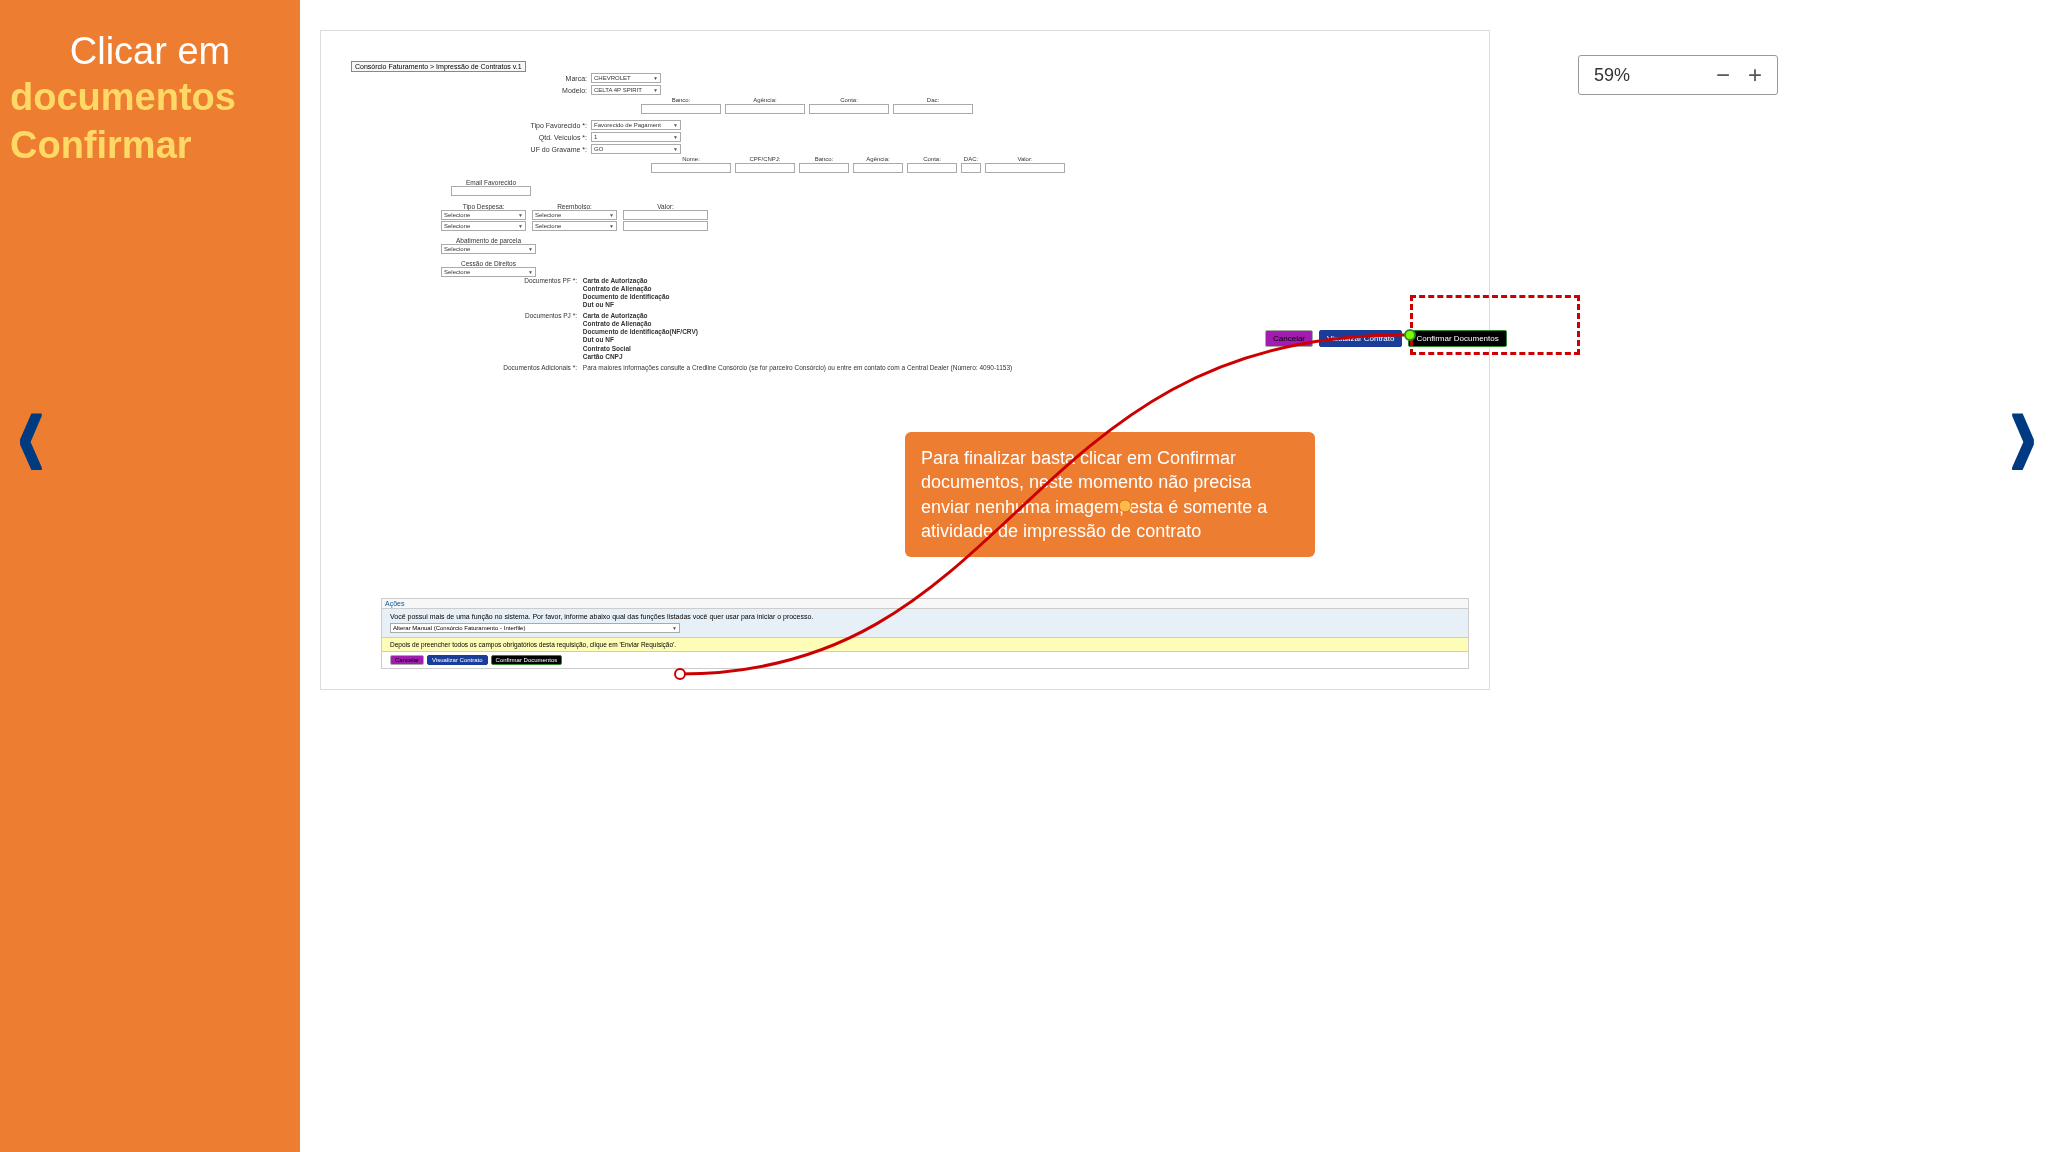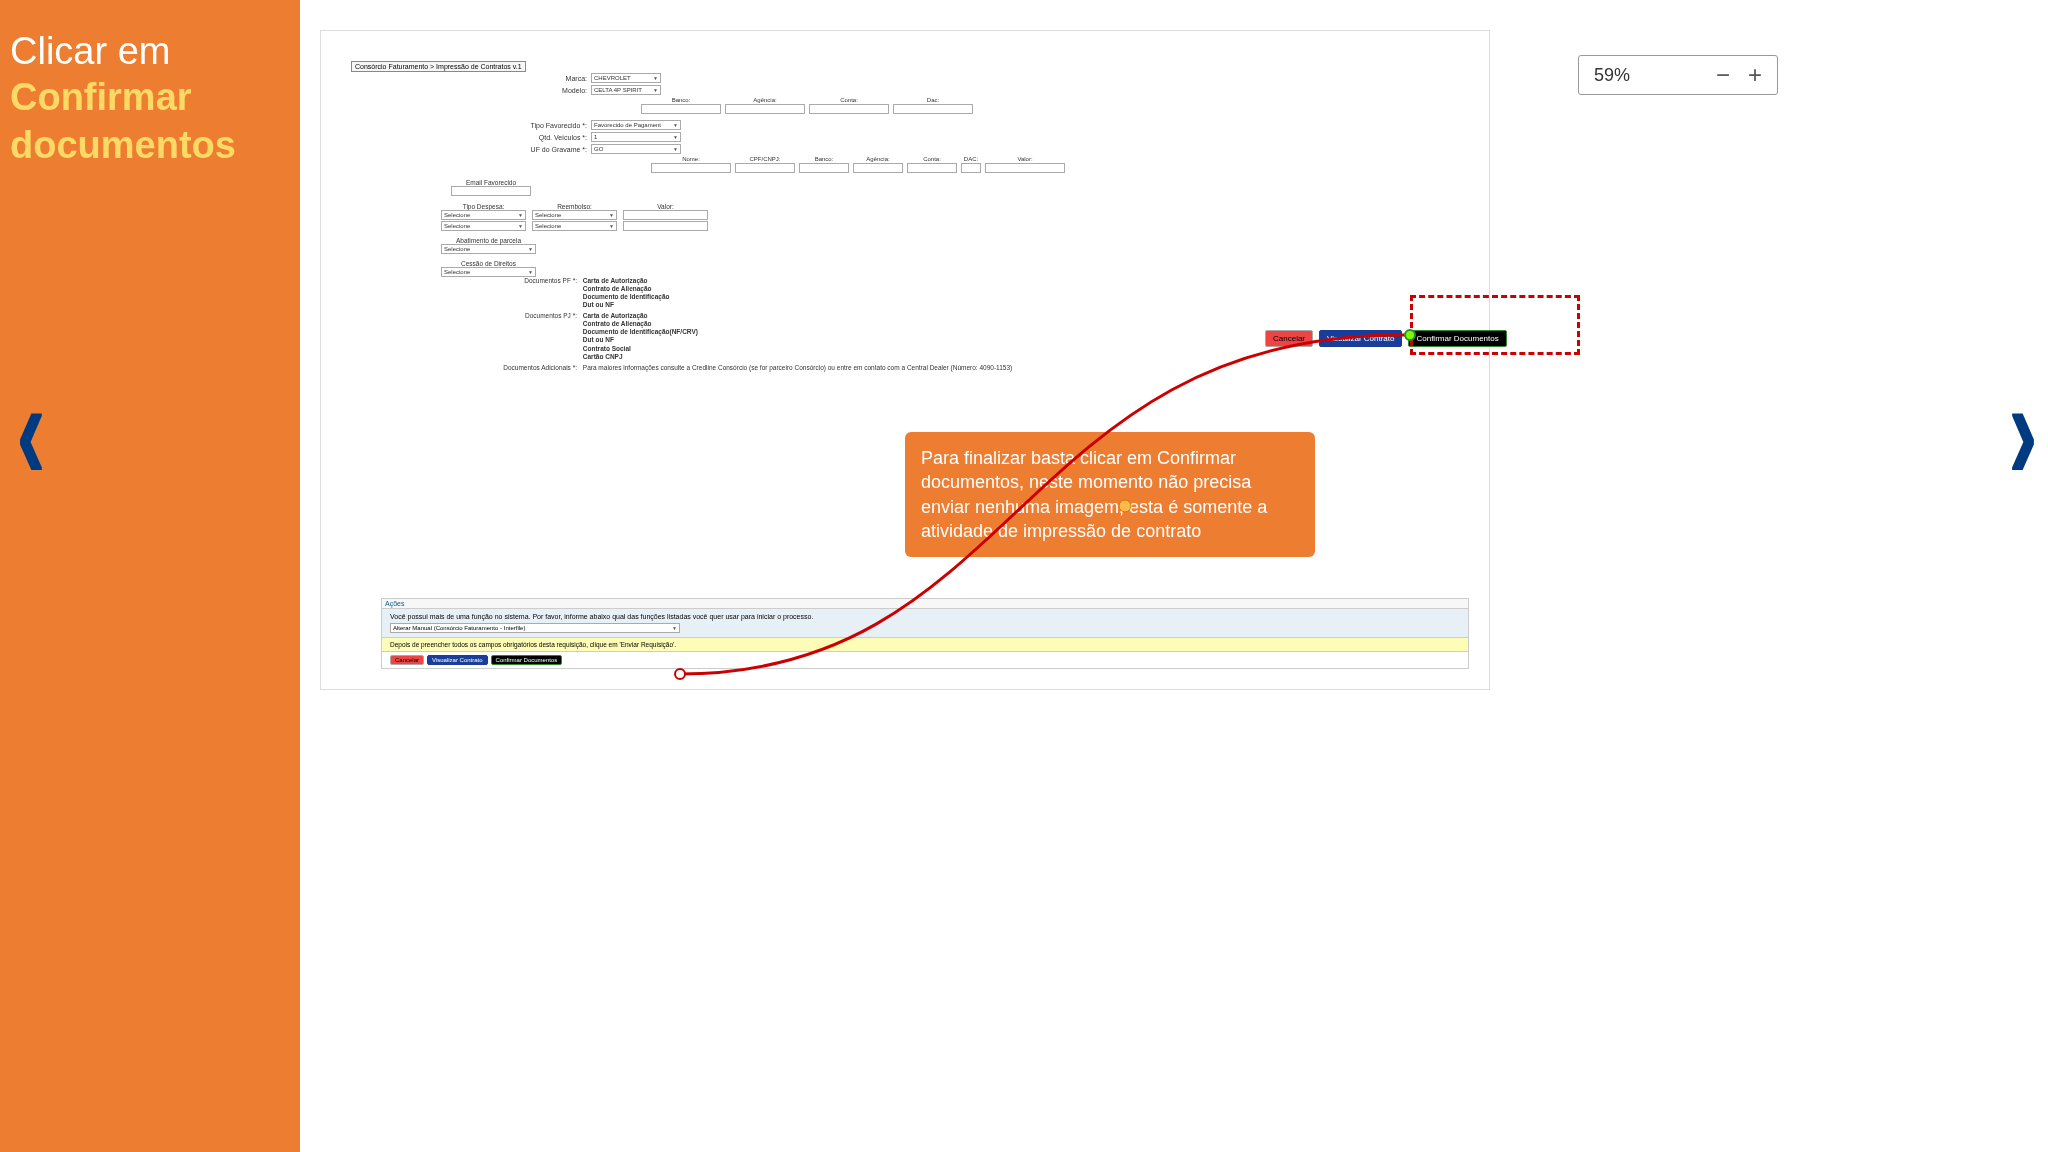--- a/index.html
+++ b/index.html
@@ -12,21 +12,21 @@
     overflow: hidden;
   }
   .left-panel {
     position: absolute;
     left: 0; top: 0;
     width: 300px; height: 1152px;
     background: #ED7D31;
     color: #fff;
     padding: 30px 10px;
   }
-  .left-panel .line1 { font-size: 38px; font-weight: 300; color: #fff; }
+  .left-panel .line1 { font-size: 38px; font-weight: 300; color: #fff; text-align: center; }
   .left-panel .line2 { font-size: 38px; font-weight: 700; color: #FFD966; line-height: 1.2; margin-top: 2px;}
   .slide-area {
     position: absolute;
     left: 320px; top: 30px;
     width: 1170px; height: 660px;
     background: #fff;
     border: 1px solid #ddd;
   }
   .url-bar {
     position: absolute;
@@ -67,21 +67,21 @@
   .docs-label { text-align:right; width: 110px; display:inline-block; vertical-align:top; padding-right:4px;}
   .docs-list { display:inline-block; }
   .docs-list div { font-weight: 600;}
   .docs-note { display:inline-block; max-width: 450px;}
   .grp { margin-bottom: 3px; }
   .zoom-out-buttons {
     position: absolute;
     right: 40px; top: 122px;
     display:flex; gap:6px; align-items:center;
   }
-  .btn { border:1px solid #aaa; font-size:8px; padding: 3px 7px; background:#ef4444; cursor:pointer; border-radius:2px;}
+  .btn { border:1px solid #aaa; font-size:8px; padding: 3px 7px; background:#a21caf; cursor:pointer; border-radius:2px;}
   .btn-blue { background:#1a3d99; color:#fff; border-color:#1a3d99;}
   .btn-green { background:#000000; color:#fff; border-color:#2e8b2e;}
   .highlight-rect {
     position: absolute;
     right: 22px; top: 106px;
     width: 170px; height: 60px;
     border: 3px dashed #cc0000;
   }
   .callout-note {
     position: absolute;
@@ -138,22 +138,22 @@
   }
   .navchev.left { left: 16px; }
   .navchev.right { right: 10px; }
   svg.connector { position:absolute; top:125px; left:360px; width:800px; height:560px; pointer-events:none;}
 </style>
 </head>
 <body>
 
 <div class="left-panel">
   <div class="line1">Clicar em</div>
+  <div class="line2">documentos</div>
   <div class="line2">Confirmar</div>
-  <div class="line2">documentos</div>
 </div>
 
 <div class="navchev left">‹</div>
 <div class="navchev right">›</div>
 
 <div class="zoom-box">
   <span>59%</span>
   <span style="display:flex;gap:18px;">
     <span class="zoom-sign">−</span>
     <span class="zoom-sign">+</span>

